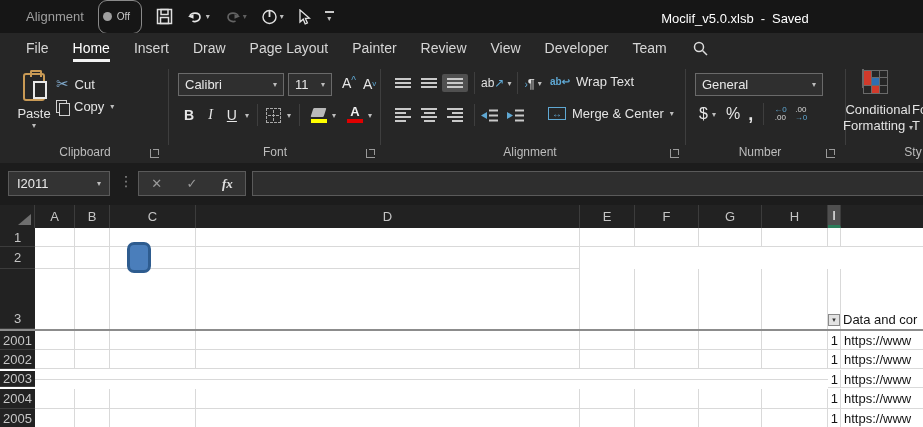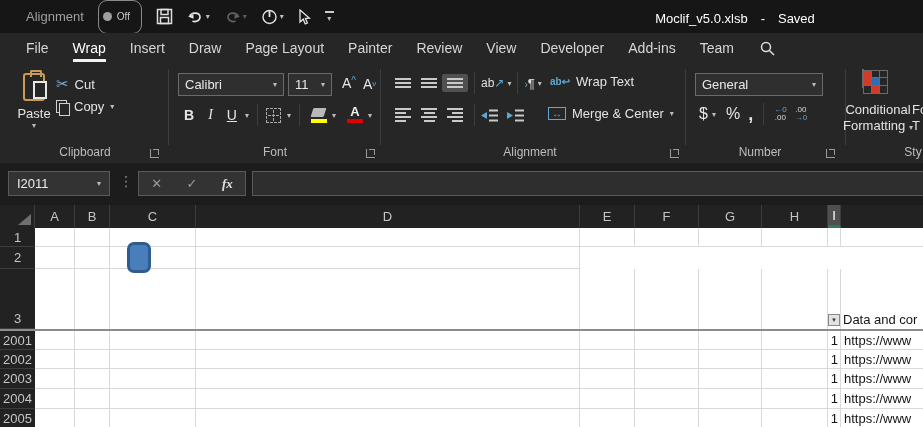--- a/index.html
+++ b/index.html
@@ -14,21 +14,21 @@
   .toggle { width:44px; height:17px; border:1px solid #8a8a8a; border-radius:9px;
     display:flex; align-items:center; gap:5px; padding:16px 4px; }
   .knob { width:9px; height:9px; border-radius:50%; background:#9f9f9f; }
   .toggle-state { color:#c7c7c7; font-size:10px; }
   .qicon { display:flex; align-items:center; gap:2px; }
   .dd { color:#bdbdbd; font-size:8px; }
   .dd.dim { color:#5f5f5f; }
   .qat-more { display:flex; flex-direction:column; align-items:center; color:#c9c9c9; }
   .qat-more .bar { width:9px; height:2px; background:#c9c9c9; margin-bottom:1px; }
   .title { position:absolute; left:585px; top:0; width:300px; height:37px; display:flex;
-    align-items:center; justify-content:center; gap:13px; color:#ffffff; font-size:13px; }
+    align-items:center; justify-content:center; gap:7px; color:#ffffff; font-size:13px; }
 
   
   .tabrow { position:absolute; left:0; top:33px; width:923px; height:31px; background:#262626;
     display:flex; align-items:center; padding-left:14px; }
   .tab { color:#d6d6d6; font-size:14px; padding:6px 12px 8px 12px; position:relative; cursor:default; }
   .tab.active { color:#ffffff; }
   .tab.active::after { content:""; position:absolute; left:12px; right:12px; bottom:2px; height:3px; background:#f3f3f3; }
   .tab-search { margin-left:14px; }
 
   
@@ -192,29 +192,28 @@
     </div>
     <div class="title">
       <span>Moclif_v5.0.xlsb</span>
       <span>-</span>
       <span>Saved</span>
     </div>
   </div>
 
   <div class="tabrow">
     <span class="tab">File</span>
-    <span class="tab active">Wrap</span>
+    <span class="tab active">Home</span>
     <span class="tab">Insert</span>
     <span class="tab">Draw</span>
     <span class="tab">Page Layout</span>
     <span class="tab">Painter</span>
     <span class="tab">Review</span>
     <span class="tab">View</span>
     <span class="tab">Developer</span>
-    <span class="tab">Add-ins</span>
     <span class="tab">Team</span>
     <span class="tab-search">
       <svg width="15" height="15" viewBox="0 0 15 15">
         <circle cx="6" cy="6" r="4.5" fill="none" stroke="#dcdcdc" stroke-width="1.5"></circle>
         <line x1="9.5" y1="9.5" x2="14" y2="14" stroke="#dcdcdc" stroke-width="1.5"></line>
       </svg>
     </span>
   </div>
 
   <div class="ribbon">
@@ -484,21 +483,21 @@
           <div class="cell" style="width:35px;"></div>
         <div class="cell" style="width:86px;"></div>
           <div class="cell" style="width:384px;"></div>
         <div class="cell" style="width:55px;"></div>
           <div class="cell" style="width:64px;"></div>
         <div class="cell" style="width:63px;"></div>
           <div class="cell" style="width:66px;"></div>
         <div class="cell num" style="width:13px;">1</div>
         <div class="cell nor txtl" style="width:82px;">https://www</div>
       </div>
-      <div class="grow" style="height:20px;">
+      <div class="grow" style="height:20px;align-items:center;">
         <div class="rh">2003</div>
         <div class="cell" style="width:40px;"></div>
           <div class="cell" style="width:35px;"></div>
         <div class="cell" style="width:86px;"></div>
           <div class="cell" style="width:384px;"></div>
         <div class="cell" style="width:55px;"></div>
           <div class="cell" style="width:64px;"></div>
         <div class="cell" style="width:63px;"></div>
           <div class="cell" style="width:66px;"></div>
         <div class="cell num" style="width:13px;">1</div>

